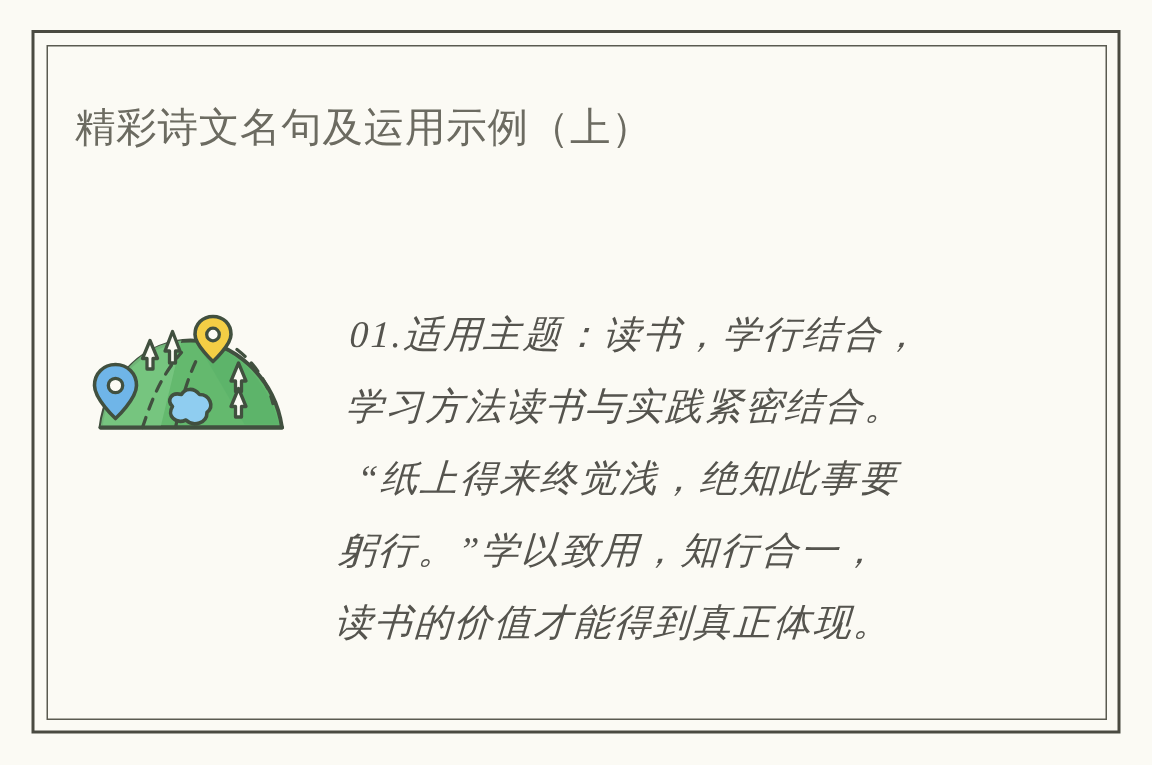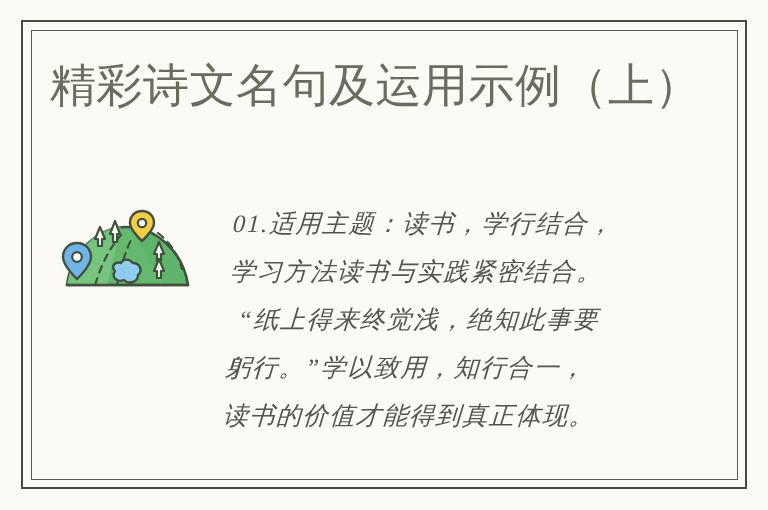--- a/index.html
+++ b/index.html
@@ -42,21 +42,21 @@
     border: 1px solid #5A5A50;
     box-sizing: border-box;
     pointer-events: none;
   }
 
   
   #page-title {
     position: absolute;
     left: 50px;
     top: 62px;
-    font-size: 46px;
+    font-size: 27px;
     line-height: 46px;
     letter-spacing: 0.5px;
     color: #6C6B61;
     font-family: "Liberation Sans", "DejaVu Sans", sans-serif;
     font-weight: 400;
     white-space: nowrap;
   }
 
   
   #content-row {

